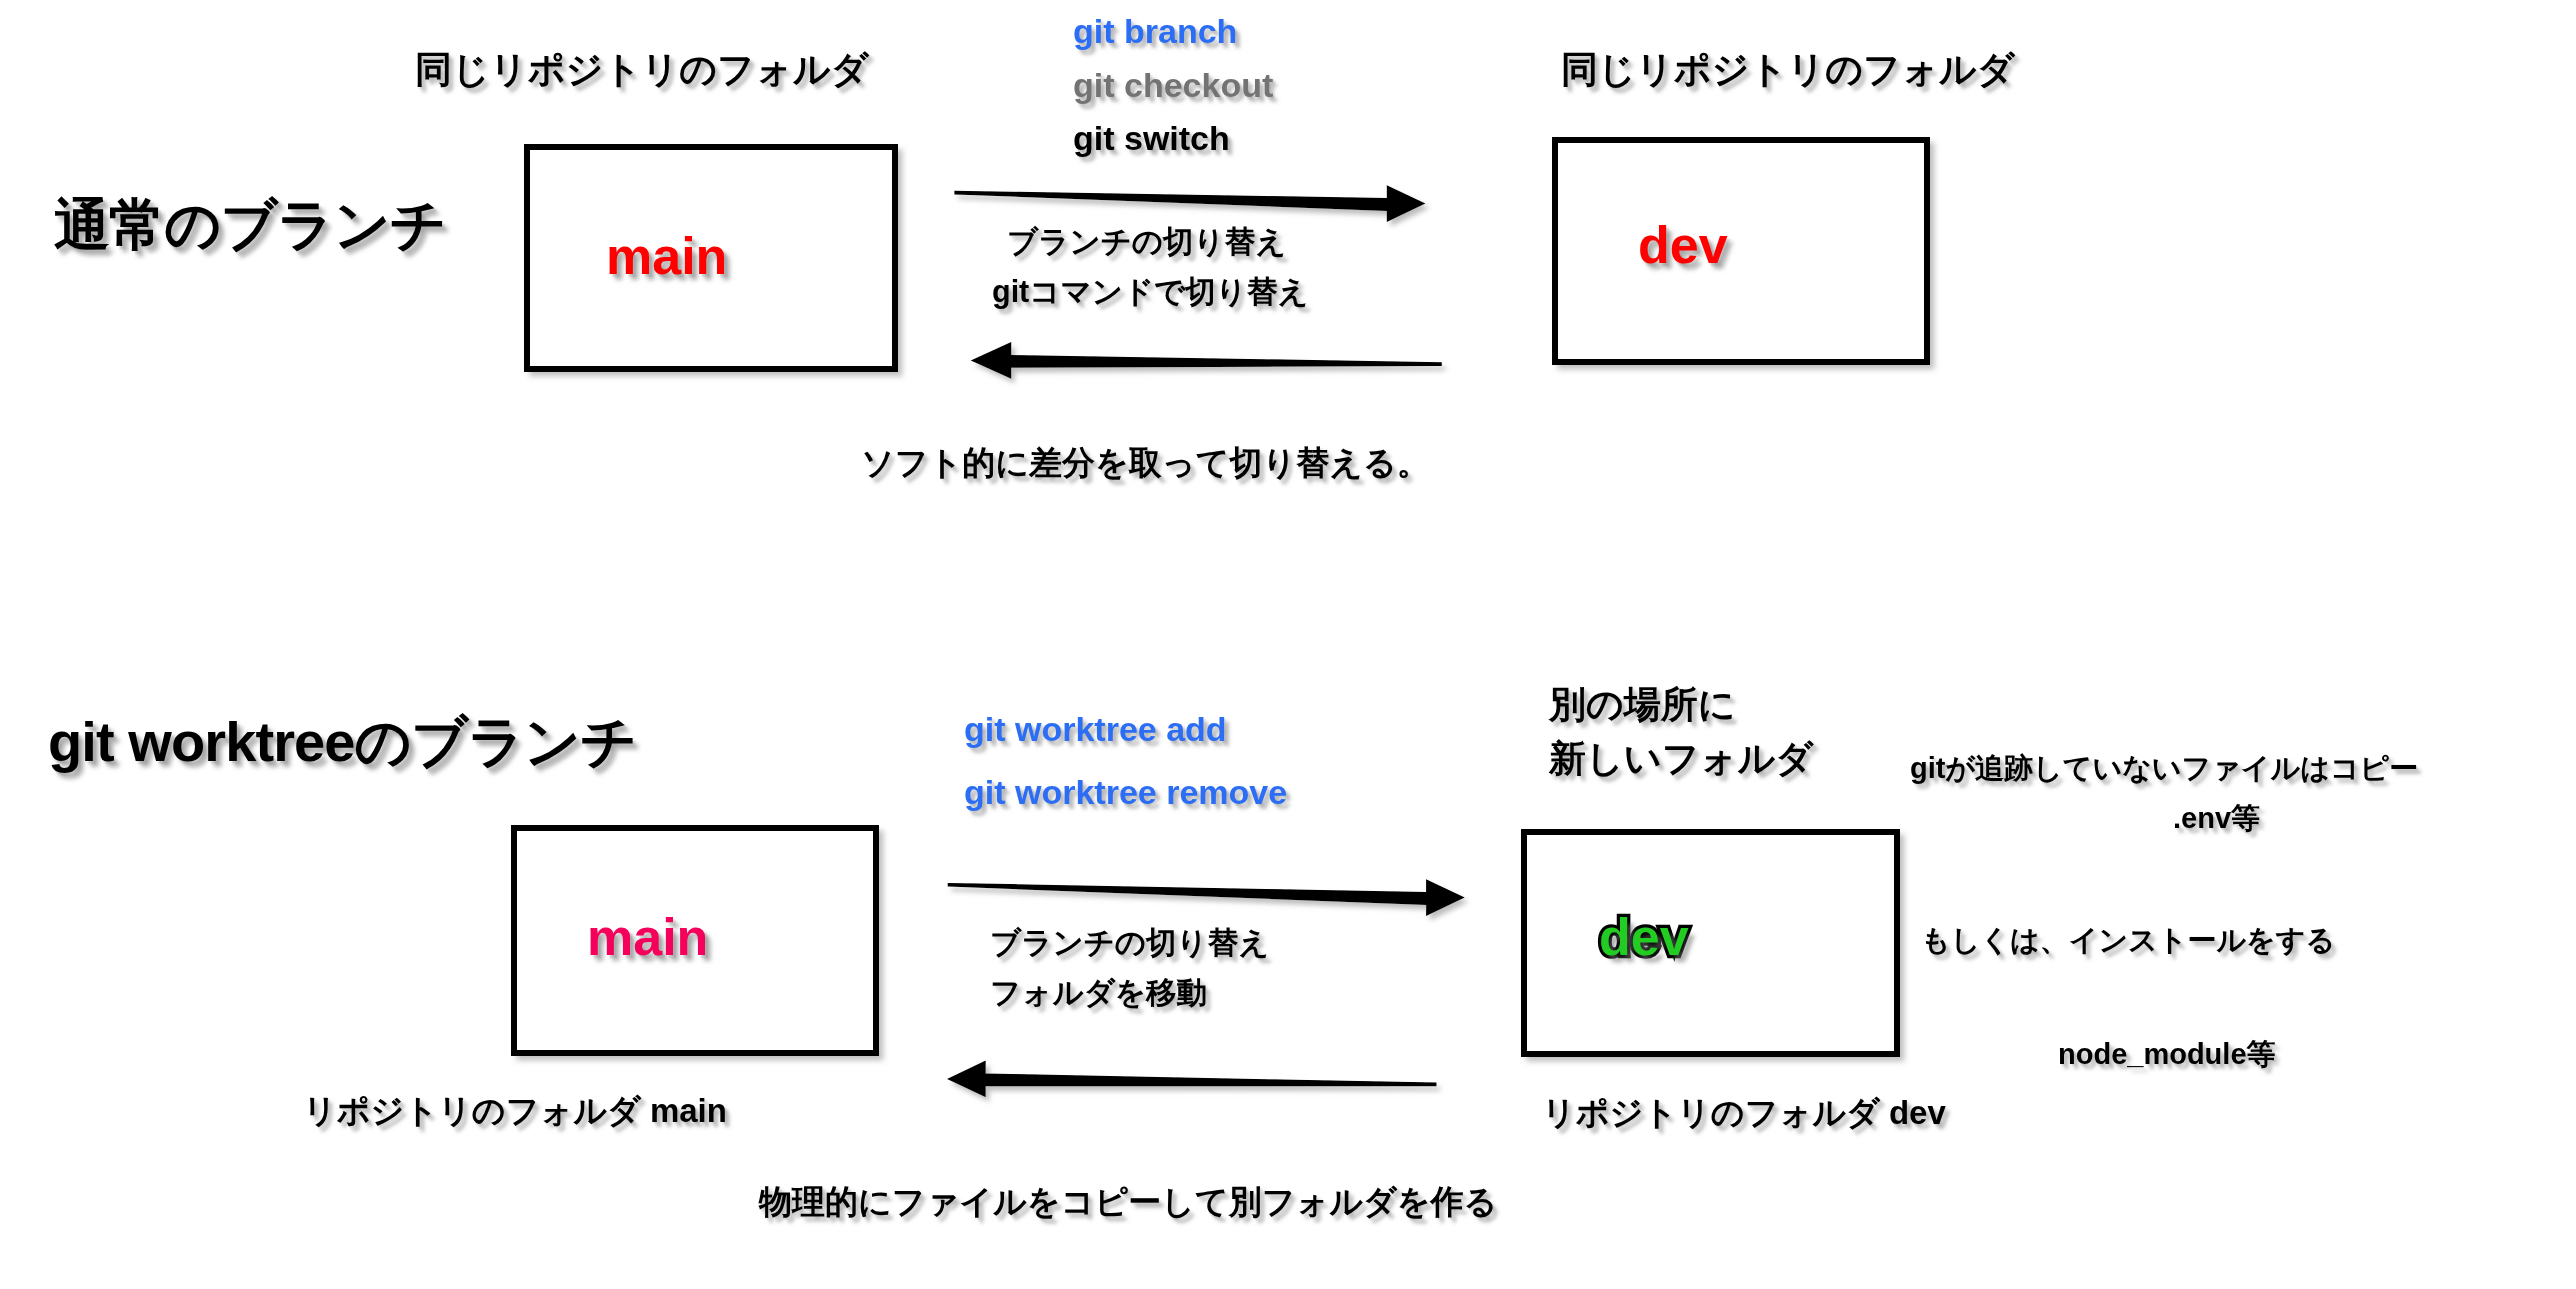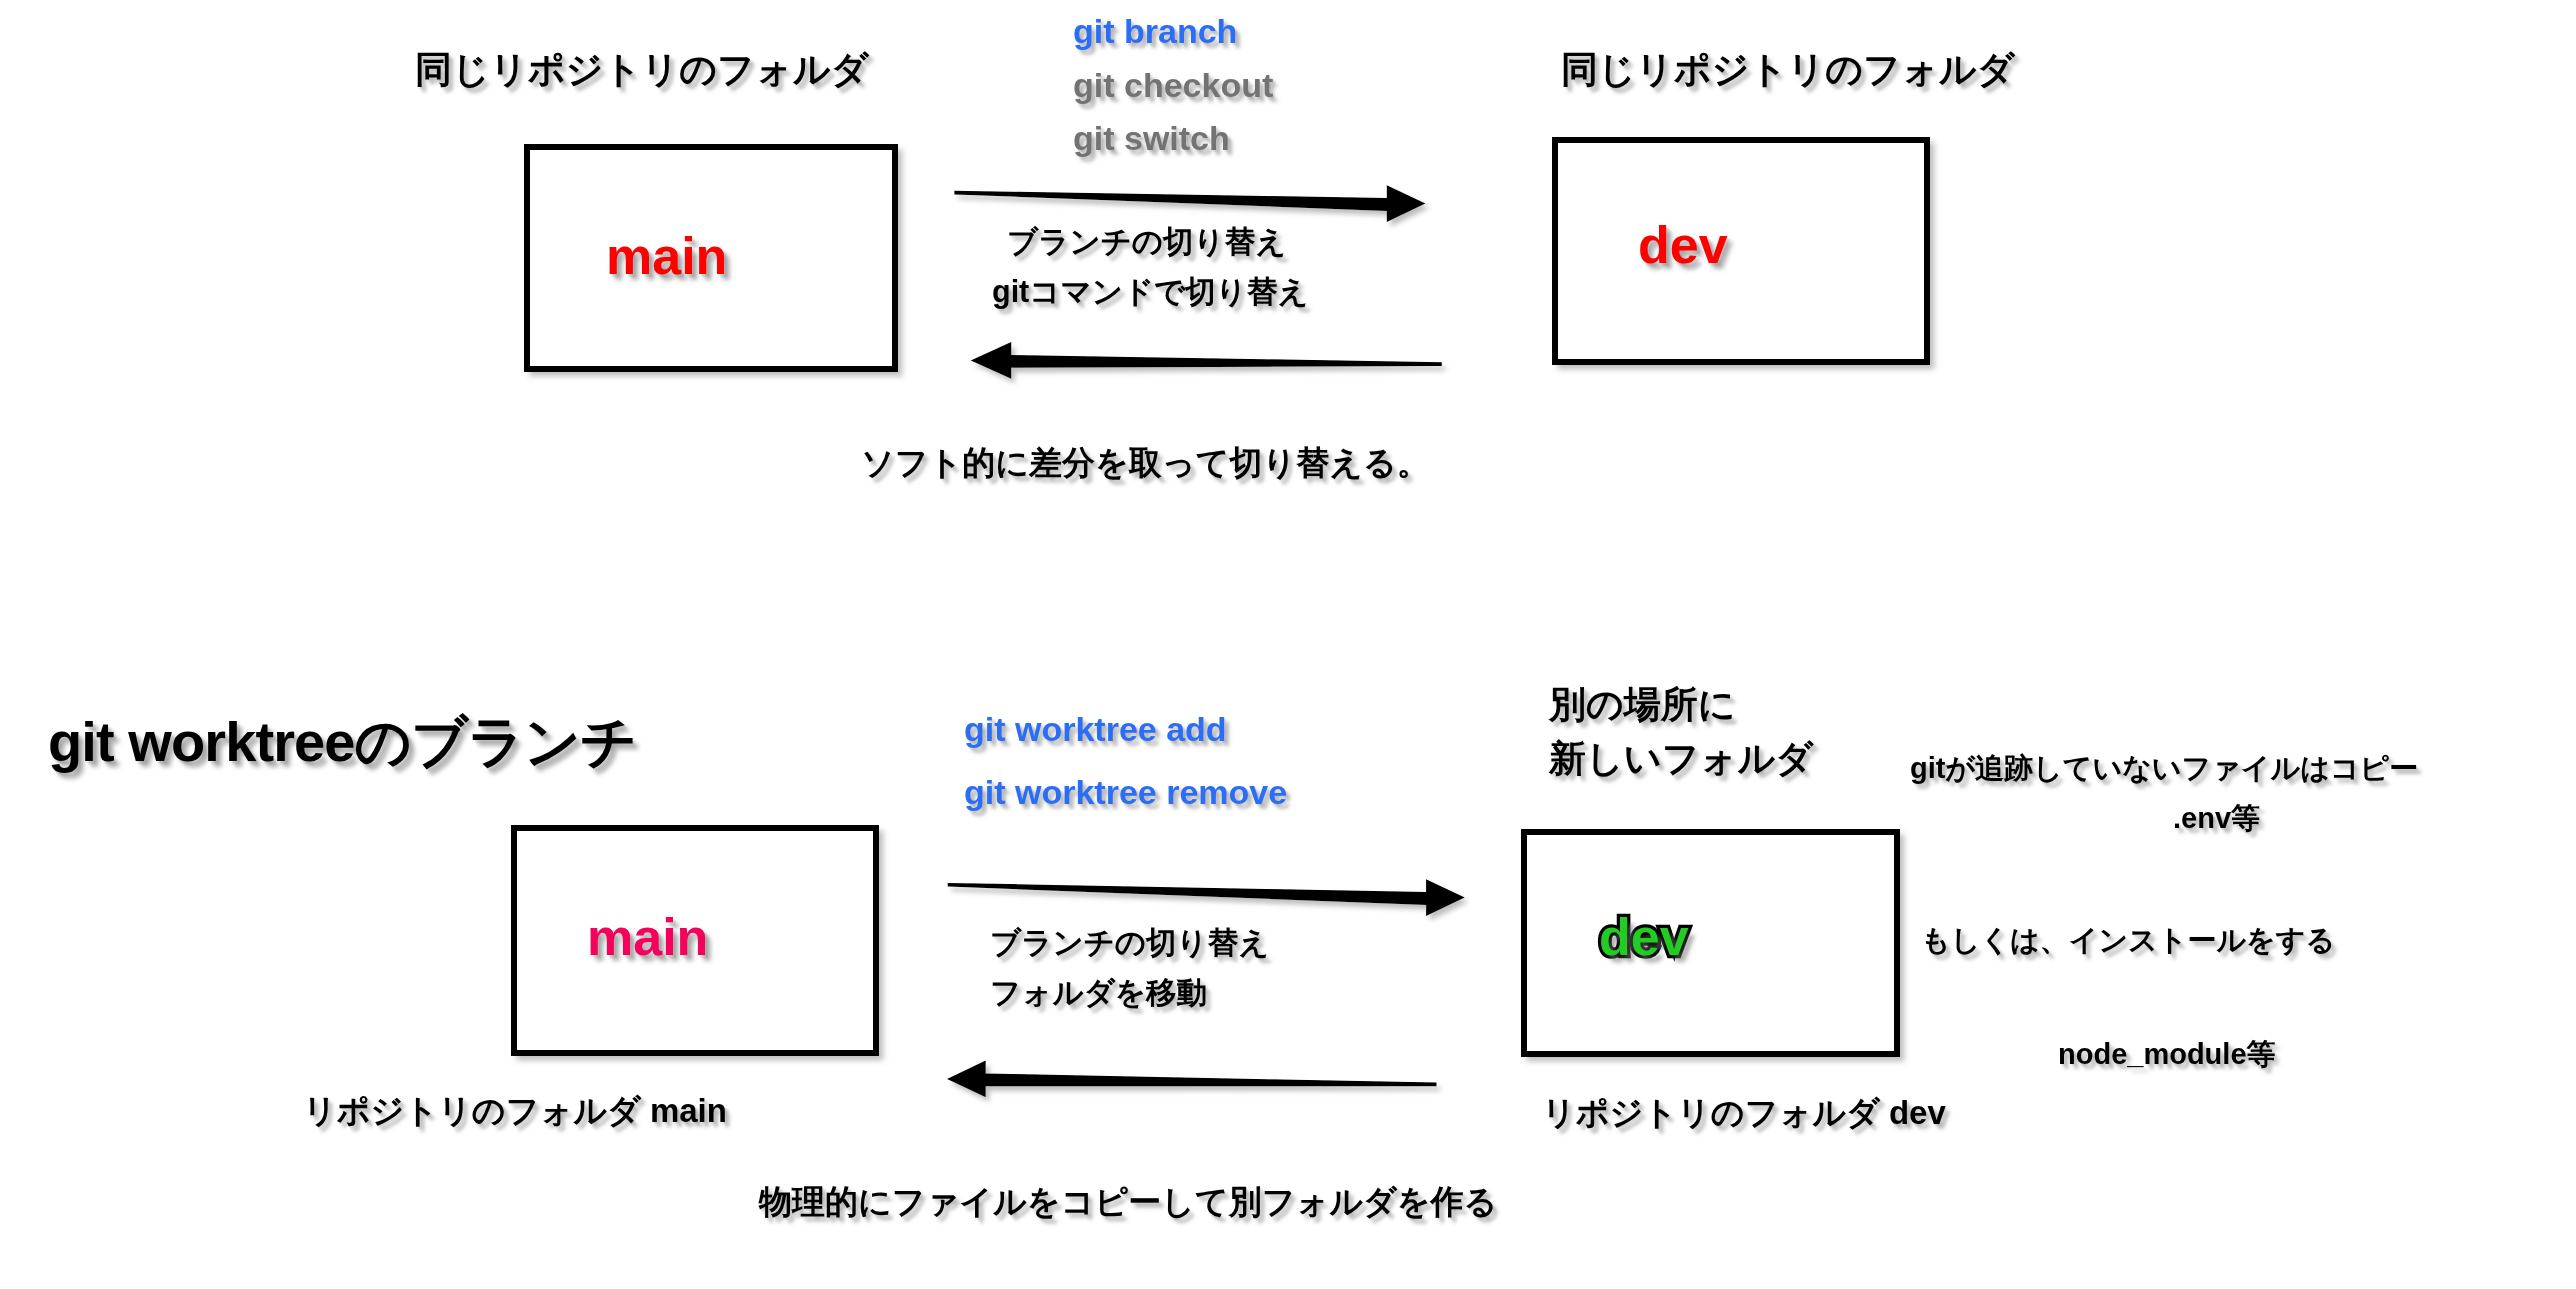--- a/index.html
+++ b/index.html
@@ -67,36 +67,37 @@
   }
 
   
   .arrow-svg { position: absolute; overflow: visible; }
 </style>
 </head>
 <body>
 
 <div id="canvas">
 
+  <div class="txt section-title outlined" style="left:54px; top:192px;">通常のブランチ</div>
 
   <div class="txt box-label outlined-thin" style="left:415px; top:48px;">同じリポジトリのフォルダ</div>
 
   <div class="folder-box" style="left:524px; top:144px; width:374px; height:228px;">
     <div class="txt branchname outlined" style="left:76px; top:76px; color:#ff0000;">main</div>
   </div>
 
   <div class="txt box-label outlined-thin" style="left:1561px; top:48px;">同じリポジトリのフォルダ</div>
 
   <div class="folder-box" style="left:1552px; top:137px; width:378px; height:228px;">
     <div class="txt branchname outlined" style="left:80px; top:72px; color:#ff0000;">dev</div>
   </div>
 
   <div class="txt cmd outlined-thin" style="left:1073px; top:11px; color:#2b6ef5;">git branch</div>
   <div class="txt cmd outlined-thin" style="left:1073px; top:65px; color:#737373;">git checkout</div>
-  <div class="txt cmd outlined-thin" style="left:1073px; top:118px; color:#737373;">git switch</div>
+  <div class="txt cmd outlined-thin" style="left:1073px; top:118px; color:#000000;">git switch</div>
 
   <svg class="arrow-svg" style="left:953px; top:176px;" width="518" height="46" viewBox="0 0 560 50">
     <defs>
       <filter id="sh1" x="-20%" y="-50%" width="160%" height="260%">
         <feDropShadow dx="4" dy="5" stdDeviation="3" flood-color="#888888" flood-opacity="0.55"></feDropShadow>
       </filter>
     </defs>
     <path d="M0,16 L470,24 L470,10 L512,30 L470,50 L470,38 L0,20 Z" fill="#000000" filter="url(#sh1)"></path>
   </svg>
 

